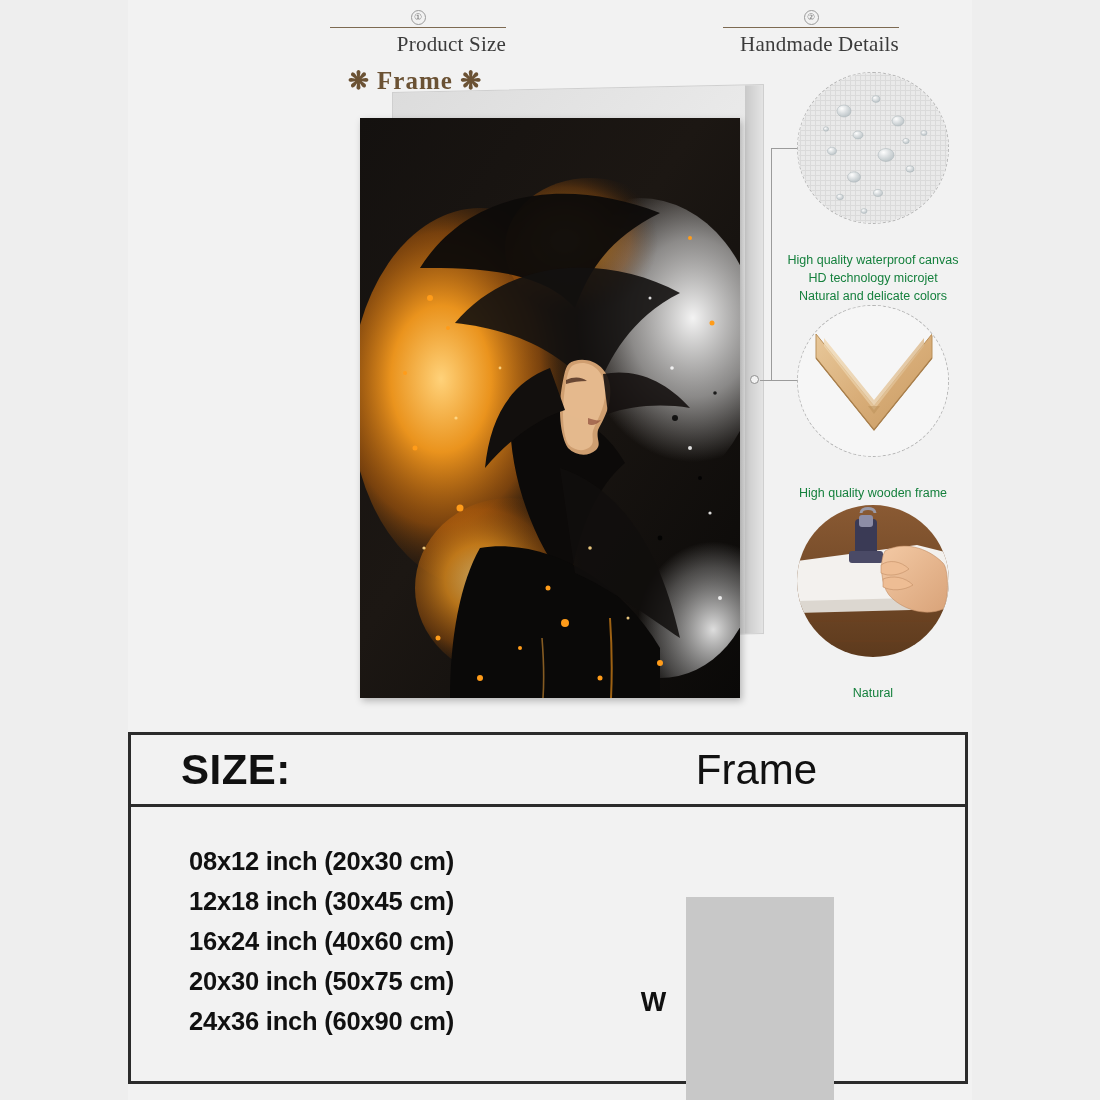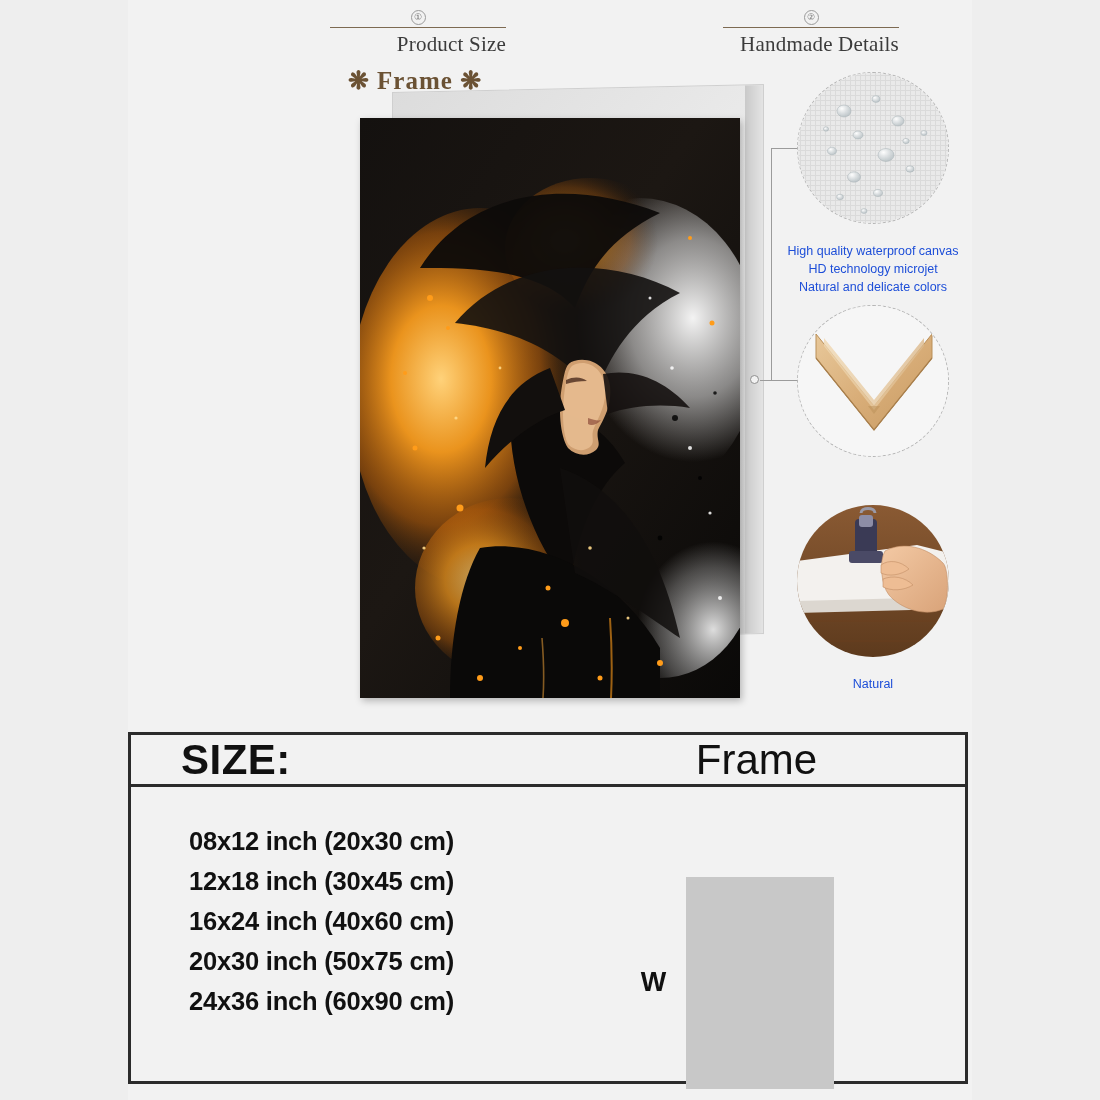--- a/index.html
+++ b/index.html
@@ -74,30 +74,30 @@
   }
 
   
   .detail { position: absolute; width: 100%; text-align: center; }
   .circle {
     width: 152px; height: 152px; border-radius: 50%;
     overflow: hidden; margin: 0 auto; position: relative;
   }
   .circle.dashed { border: 1px dashed #b5b5b5; }
   .detail-caption {
-    font-size: 12.5px; color: #1d4ed8; line-height: 18px; margin-top: 18px;
+    font-size: 12.5px; color: #15803d; line-height: 18px; margin-top: 27px;
   }
 
   
   .size-box {
     position: absolute; left: 128px; top: 732px; width: 840px; height: 352px;
     border: 3px solid #2b2b2b; background: #f2f2f2;
   }
   .size-header {
-    height: 52px; border-bottom: 3px solid #2b2b2b;
+    height: 72px; border-bottom: 3px solid #2b2b2b;
     display: flex; align-items: center;
   }
   .size-header .lbl-size {
     width: 50%; padding-left: 50px;
     font-size: 42px; font-weight: bold; color: #111;
     font-family: "Liberation Sans", sans-serif; letter-spacing: .5px;
   }
   .size-header .lbl-frame {
     width: 50%; text-align: center;
     font-size: 42px; font-weight: normal; color: #111;
@@ -301,20 +301,23 @@
           </defs>
           <rect width="152" height="152" fill="#f6f6f6"></rect>
           <g>
             <path d="M18 28 L76 100 L134 28 L134 52 L76 124 L18 52 Z" fill="url(#woodA)" stroke="#b98f58" stroke-width="1"></path>
             <path d="M26 32 L76 94 L126 32 L126 40 L76 104 L26 40 Z" fill="url(#woodB)" opacity=".8"></path>
             <path d="M18 52 L76 124 L134 52" fill="none" stroke="#a87f4c" stroke-width="1.2"></path>
             <path d="M70 100 L82 100 L76 108 Z" fill="#b98f58" opacity=".5"></path>
           </g>
         </svg>
       </div>
+      <div class="detail-caption">
+        <div>High quality wooden frame</div>
+      </div>
     </div>
 
     <div class="detail" style="left:595px; top:505px; width:300px;">
       <div class="circle">
         <svg width="152" height="152" viewBox="0 0 152 152" xmlns="http://www.w3.org/2000/svg">
           <defs>
             <linearGradient id="woodBg" x1="0" y1="0" x2="0" y2="1">
               <stop offset="0%" stop-color="#8a5a33"></stop>
               <stop offset="100%" stop-color="#5d3a1d"></stop>
             </linearGradient>

